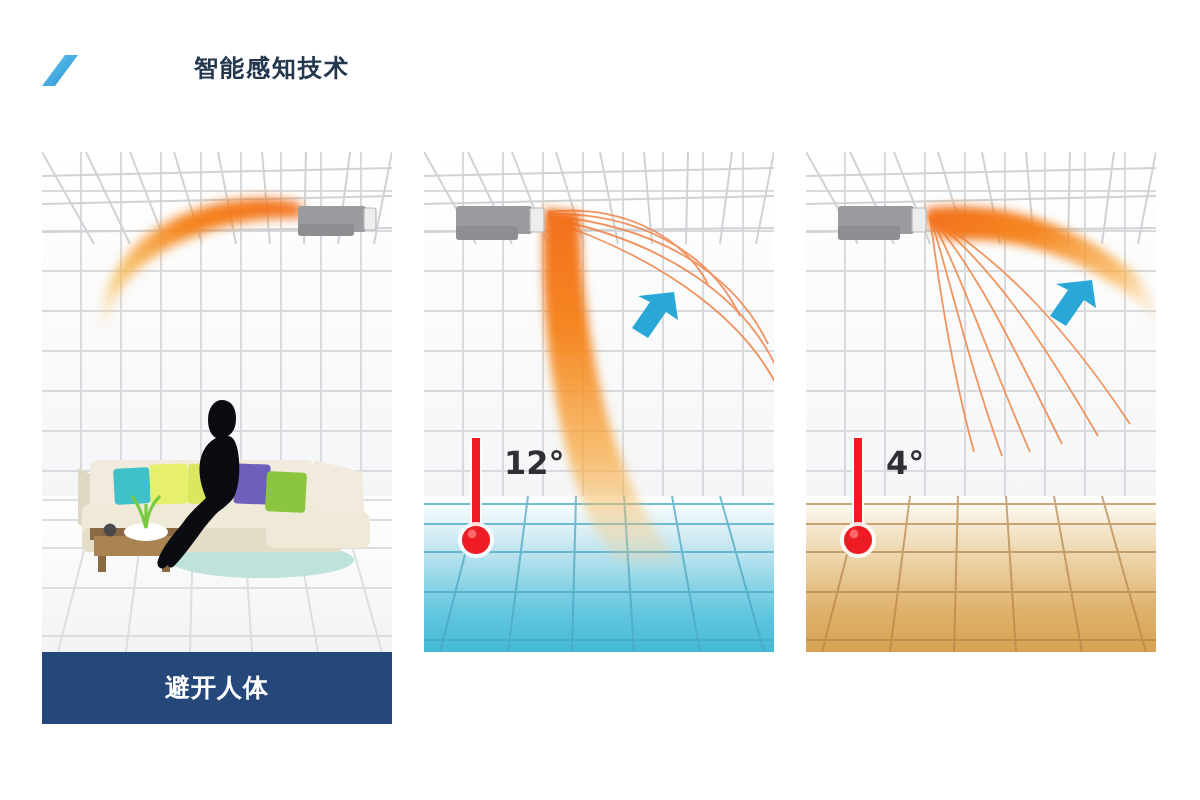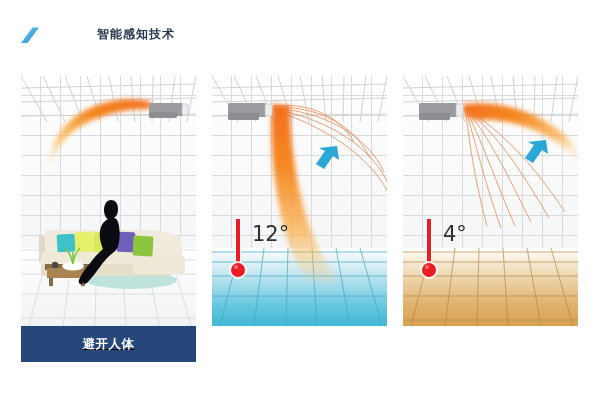--- a/index.html
+++ b/index.html
@@ -108,21 +108,20 @@
   
   .caption {
     position: absolute;
     left: 0; bottom: 0;
     width: 175px; height: 36px;
     background: #27487c;
     background: #26477a;
     display: flex;
     align-items: center;
     justify-content: center;
-    text-decoration: underline;
   }
   .caption-label {
     color: #ffffff;
     font-size: 12.5px;
     font-weight: bold;
     letter-spacing: 0.5px;
   }
 
   
   .thermo {
@@ -130,22 +129,22 @@
     left: 14px;
     top: 140px;
     width: 26px;
     height: 68px;
   }
   .thermo svg { display: block; }
   .temp-label {
     position: absolute;
     left: 40px;
     top: 146px;
-    font-size: 21px;
-    font-weight: 400;
+    font-size: 16px;
+    font-weight: 700;
     color: #2e3033;
     letter-spacing: 0px;
   }
 
   
   .flow {
     position: absolute;
     left: 0; top: 0;
     width: 175px; height: 250px;
     pointer-events: none;

